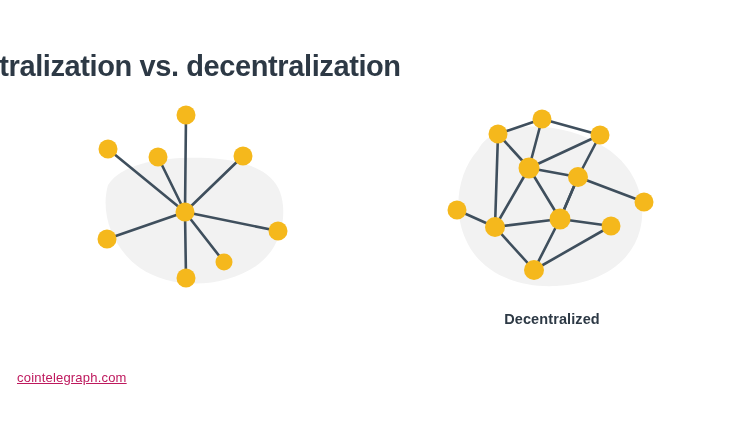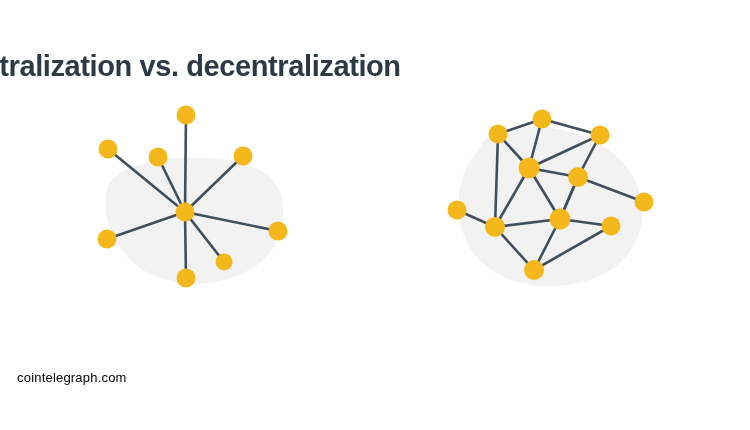--- a/index.html
+++ b/index.html
@@ -48,22 +48,23 @@
   #caption-decentralized {
     left: 452px;
     top: 311px;
     width: 200px;
   }
   #watermark {
     position: absolute;
     left: 17px;
     top: 370px;
     font-size: 13px;
-    color: #000000;
+    color: #be185d;
     letter-spacing: 0.2px;
+    text-decoration: underline;
   }
   .net-svg {
     position: absolute;
     top: 0;
     left: 0;
     width: 750px;
     height: 430px;
     pointer-events: none;
   }
   .net-svg .blob {
@@ -143,16 +144,17 @@
         <circle class="node" cx="644" cy="202" r="9.5"></circle>
         <circle class="node" cx="457" cy="210" r="9.5"></circle>
         <circle class="node" cx="495" cy="227" r="10"></circle>
         <circle class="node" cx="560" cy="219" r="10.5"></circle>
         <circle class="node" cx="611" cy="226" r="9.5"></circle>
         <circle class="node" cx="534" cy="270" r="10"></circle>
       </g>
     </svg>
 
 
+  <div class="diagram-caption" id="caption-decentralized">Decentralized</div>
 
   <div id="watermark">cointelegraph.com</div>
 
 </div>
 
 </body></html>

